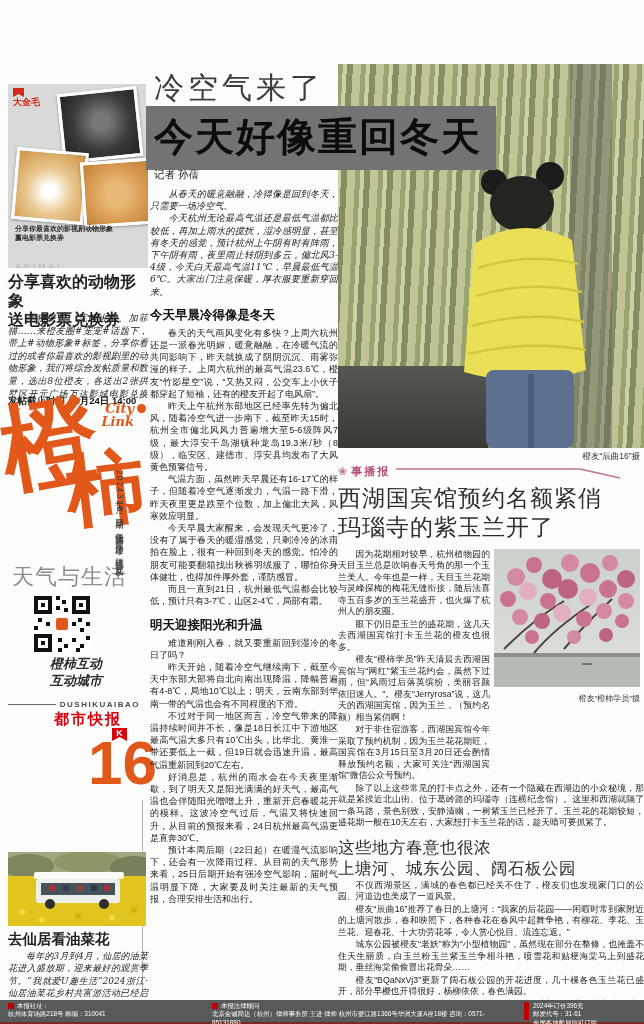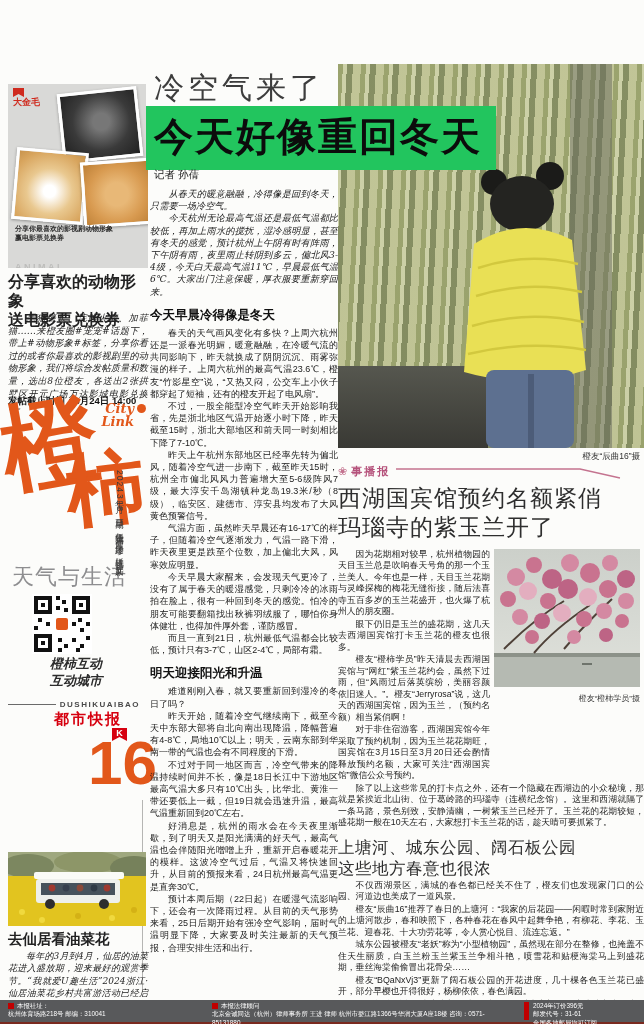--- a/index.html
+++ b/index.html
@@ -56,21 +56,21 @@
   .xianju-body{left:8px;top:950px;width:140px;font-size:9px;line-height:12.3px;color:#222;}
 
   
   .main-photo{left:338px;top:64px;width:306px;height:384px;overflow:hidden;
     background:repeating-linear-gradient(93deg,rgba(152,161,104,.9) 0 5px,rgba(209,213,168,.85) 5px 9px,
       rgba(122,132,82,.8) 9px 15px,rgba(195,199,148,.85) 15px 23px),linear-gradient(#b6b9a5,#a8ac9a);}
   .wall{position:absolute;left:0;top:302px;width:150px;height:82px;background:linear-gradient(#56574f,#393934);}
   .trunk{position:absolute;left:232px;top:0;width:42px;height:384px;background:rgba(104,106,94,.5);}
   .kicker{left:146px;top:64px;background:#fcfcfa;padding:4px 12px 2px 8px;
     font-size:30px;font-weight:300;letter-spacing:4px;color:#3d3d3d;}
-  .headline{left:146px;top:106px;background:#22c55e;padding:4px 14px 6px 8px;
+  .headline{left:146px;top:106px;background:#737373;padding:4px 14px 6px 8px;
     font-size:39px;font-weight:900;letter-spacing:2px;color:#0c0c0c;}
   .byline{left:154px;top:168px;font-size:10.5px;color:#222;}
   .article{left:150px;top:188px;width:188px;height:812px;overflow:hidden;}
   .article p{font-size:9px;line-height:12.2px;color:#1b1b1b;}
   .article .kai{font-size:9.2px;}
   .subhead{font-size:12.5px;font-weight:bold;color:#111;margin:9px 0 3px;}
 
   
   .main-caption{left:338px;top:451px;width:302px;text-align:right;font-size:8.5px;color:#333;}
   .feature{left:338px;top:464px;width:306px;height:538px;overflow:hidden;}
@@ -233,21 +233,20 @@
   </div>
   <div class="abs kicker">冷空气来了</div>
   <div class="abs headline">今天好像重回冬天</div>
   <div class="abs byline">记者 孙蒨</div>
 
   <div class="abs article">
     <p class="kai">从春天的暖意融融，冷得像是回到冬天，只需要一场冷空气。</p>
     <p class="kai">今天杭州无论最高气温还是最低气温都比较低，再加上雨水的搅扰，湿冷感明显，甚至有冬天的感觉，预计杭州上午阴有时有阵雨，下午阴有雨，夜里雨止转阴到多云，偏北风3-4级，今天白天最高气温11℃，早晨最低气温6℃。大家出门注意保暖，厚衣服要重新穿回来。</p>
     <div class="subhead">今天早晨冷得像是冬天</div>
     <p>春天的天气画风变化有多快？上周六杭州还是一派春光明媚，暖意融融，在冷暖气流的共同影响下，昨天就换成了阴阴沉沉、雨雾弥漫的样子。上周六杭州的最高气温23.6℃，橙友“竹影星空”说，“又热又闷，公交车上小伙子都穿起了短袖，还有的橙友开起了电风扇”。</p>
-    <p>不过，一股全能型冷空气昨天开始影响我省，先是浙北地区气温开始逐小时下降，昨天截至15时，浙北大部地区和前天同一时刻相比下降了7-10℃。</p>
     <p>昨天上午杭州东部地区已经率先转为偏北风，随着冷空气进一步南下，截至昨天15时，杭州全市偏北风风力普遍增大至5-6级阵风7级，最大淳安千岛湖镇种龙岛19.3米/秒（8级），临安区、建德市、淳安县均发布了大风黄色预警信号。</p>
     <p>气温方面，虽然昨天早晨还有16-17℃的样子，但随着冷空气逐渐发力，气温一路下滑，昨天夜里更是跌至个位数，加上偏北大风，风寒效应明显。</p>
     <p>今天早晨大家醒来，会发现天气更冷了，没有了属于春天的暖湿感觉，只剩冷冷的冰雨拍在脸上，很有一种回到冬天的感觉。怕冷的朋友可能要翻箱找出秋裤羽绒服了，哪怕你身体健壮，也得加件厚外套，谨防感冒。</p>
     <p>而且一直到21日，杭州最低气温都会比较低，预计只有3-7℃，山区2-4℃，局部有霜。</p>
     <div class="subhead">明天迎接阳光和升温</div>
     <p>难道刚刚入春，就又要重新回到湿冷的冬日了吗？</p>
     <p>昨天开始，随着冷空气继续南下，截至今天中东部大部将自北向南出现降温，降幅普遍有4-8℃，局地10℃以上；明天，云南东部到华南一带的气温也会有不同程度的下滑。</p>
     <p>不过对于同一地区而言，冷空气带来的降温持续时间并不长，像是18日长江中下游地区最高气温大多只有10℃出头，比华北、黄淮一带还要低上一截，但19日就会迅速升温，最高气温重新回到20℃左右。</p>
     <p>好消息是，杭州的雨水会在今天夜里渐歇，到了明天又是阳光满满的好天气，最高气温也会伴随阳光噌噌上升，重新开启春暖花开的模样。这波冷空气过后，气温又将快速回升，从目前的预报来看，24日杭州最高气温更是直奔30℃。</p>
     <p>预计本周后期（22日起）在暖湿气流影响下，还会有一次降雨过程。从目前的天气形势来看，25日后期开始有强冷空气影响，届时气温明显下降，大家要及时关注最新的天气预报，合理安排生活和出行。</p>
@@ -311,22 +310,22 @@
             <circle cx="38" cy="88" r="7" fill="#c9738f"></circle>
               <circle cx="80" cy="88" r="7" fill="#d489a2"></circle>
             <circle cx="112" cy="86" r="7" fill="#bd6485"></circle>
           </g>
         </svg>
         <div class="mag-cap">橙友“橙柿学员”摄</div>
       </div>
     </div>
     <p>除了以上这些常见的打卡点之外，还有一个隐藏在西湖边的小众秘境，那就是紧挨近北山街、位于葛岭路的玛瑙寺（连横纪念馆）。这里和西湖就隔了一条马路，景色别致，安静清幽，一树紫玉兰已经开了。玉兰花的花期较短，盛花期一般在10天左右，大家想打卡玉兰花的话，趁天晴可要抓紧了。</p>
     <div class="feat-h2">
+      <div>这些地方春意也很浓</div>
       <div>上塘河、城东公园、阔石板公园</div>
-      <div>这些地方春意也很浓</div>
     </div>
     <p>不仅西湖景区，满城的春色都已经关不住了，橙友们也发现家门口的公园、河道边也美成了一道风景。</p>
     <p>橙友“辰曲16”推荐了春日的上塘河：“我家的后花园——闲暇时常到家附近的上塘河散步，春和映照下，各种春花在春风中起舞争艳，有柳花、李花、玉兰花、迎春花、十大功劳花等，令人赏心悦目、流连忘返。”</p>
     <p>城东公园被橙友“老妖”称为“小型植物园”，虽然现在部分在整修，也掩盖不住天生丽质，白玉兰粉玉兰紫玉兰争相斗艳，喷雪花和贴梗海棠马上到盛花期，垂丝海棠偷偷冒出花骨朵……</p>
     <p>橙友“BQaNxVj3”更新了阔石板公园的开花进度，几十棵各色玉兰花已盛开，部分早樱也开得很好，杨柳依依，春色满园。</p>
     <p class="kai">天气逐渐暖和，大家出门散步的时候，可以去家门口的这些地方走一走，把你拍到好看的花花和春色，来#天气小姐姐#话题下晒晒你最近赏了什么花，推荐身边的最佳赏花地。我们将选取100位参与者，每人送出1份太阳花“种子卡”（发帖截止时间：3月20日）。</p>
 
   </div>
 
   <div class="abs footbar">

